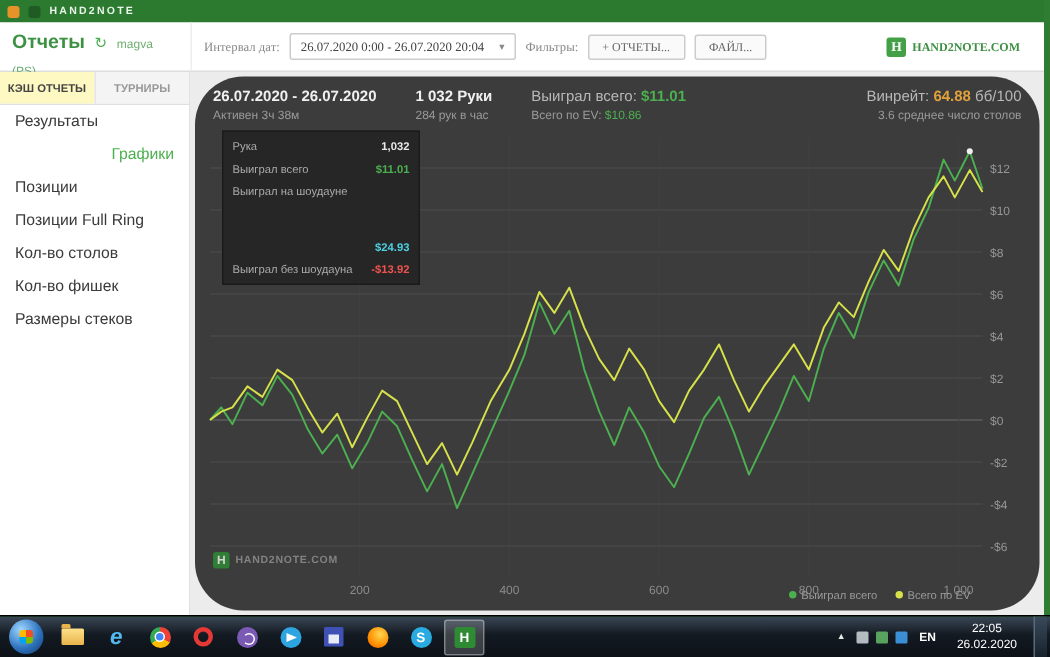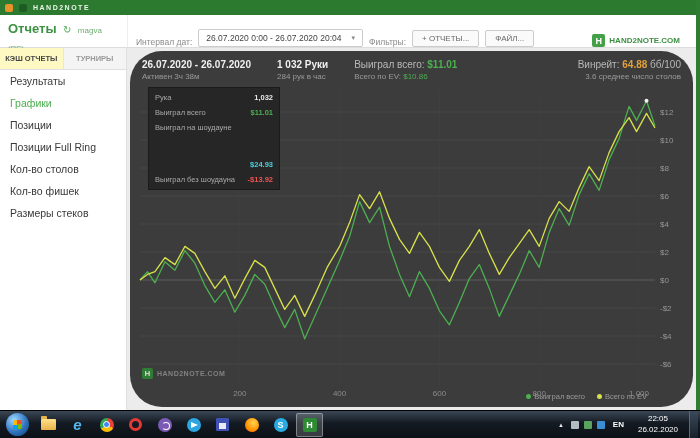--- a/index.html
+++ b/index.html
@@ -13,37 +13,37 @@
   .app-icon { width:8px; height:8px; background:#e8922a; border-radius:2px; }
   .app-icon2 { width:8px; height:8px; background:#1f5c23; border-radius:2px; }
   .title-text { color:#eaf4ea; font-size:7px; font-weight:bold; letter-spacing:1.5px; }
 
   
   .header { height:33px; background:#fff; border-bottom:1px solid #ddd; display:flex; flex:0 0 auto; }
   .header-left { width:127px; padding:4px 8px; flex:0 0 auto; }
   .page-title { color:#3d9142; font-size:13px; font-weight:bold; display:inline; }
   .refresh { color:#4caf50; font-size:10px; margin:0 2px; cursor:pointer; }
   .account { color:#6fae72; font-size:8px; }
-  .toolbar { flex:1; display:flex; align-items:flex-end; gap:6px; padding:0 8px; border-left:1px solid #eee; }
+  .toolbar { flex:1; display:flex; align-items:center; gap:6px; padding:0 8px; border-left:1px solid #eee;font-family:Liberation Serif, serif; }
   .tb-label { font-size:8.5px; color:#8a8a8a; }
   .tb-select { display:flex; align-items:center; gap:10px; border:1px solid #ccc; border-radius:2px; padding:3px 7px; font-size:8.5px; color:#444; background:#fff; cursor:pointer; }
   .caret { color:#888; font-size:7px; }
   .tb-btn { border:1px solid #ccc; border-radius:2px; padding:3px 9px; font-size:8px; color:#666; background:#fafafa; cursor:pointer; white-space:nowrap; }
   .brand { margin-left:auto; display:flex; align-items:center; gap:4px; padding-right:8px; cursor:pointer; }
   .brand-h { width:13px; height:13px; background:#43a047; color:#fff; font-size:9px; font-weight:bold; display:flex; align-items:center; justify-content:center; border-radius:2px; }
   .brand-text { font-size:8px; font-weight:bold; color:#3d8f42; }
 
   
   .body-row { flex:1; display:flex; min-height:0; }
   .sidebar { width:127px; background:#fff; border-right:1px solid #e0e0e0; flex:0 0 auto; }
   .side-tabs { display:flex; border-bottom:1px solid #e0e0e0; }
   .side-tab { flex:1; font-size:7.5px; font-weight:bold; color:#444; text-align:center; padding:6px 2px; cursor:pointer; background:#fef9c3; }
   .side-tab.inactive { color:#999; background:#f4f4f4; border-left:1px solid #e5e5e5; }
   .side-item { font-size:10.5px; color:#3a3a3a; padding:5px 10px; cursor:pointer; }
-  .side-item.active { color:#4caf50; }
+  .side-item.active { color:#4caf50;text-align:right; }
 
   .main { flex:1; background:#ececec; padding:3px; display:flex; min-width:0; }
   .chart-panel { flex:1; background:#3c3c3c; display:flex; flex-direction:column; min-width:0;border-radius:32px; }
 
   
   .stats { display:flex; gap:26px; padding:8px 12px 2px; align-items:flex-start; flex:0 0 auto; }
   .stat-main { font-size:10px; color:#f0f0f0; font-weight:bold; }
   .stat-sub { font-size:8px; color:#9a9a9a; margin-top:2px; }
   .lab { color:#b8b8b8; font-weight:normal; }
   .green { color:#4caf50; }

